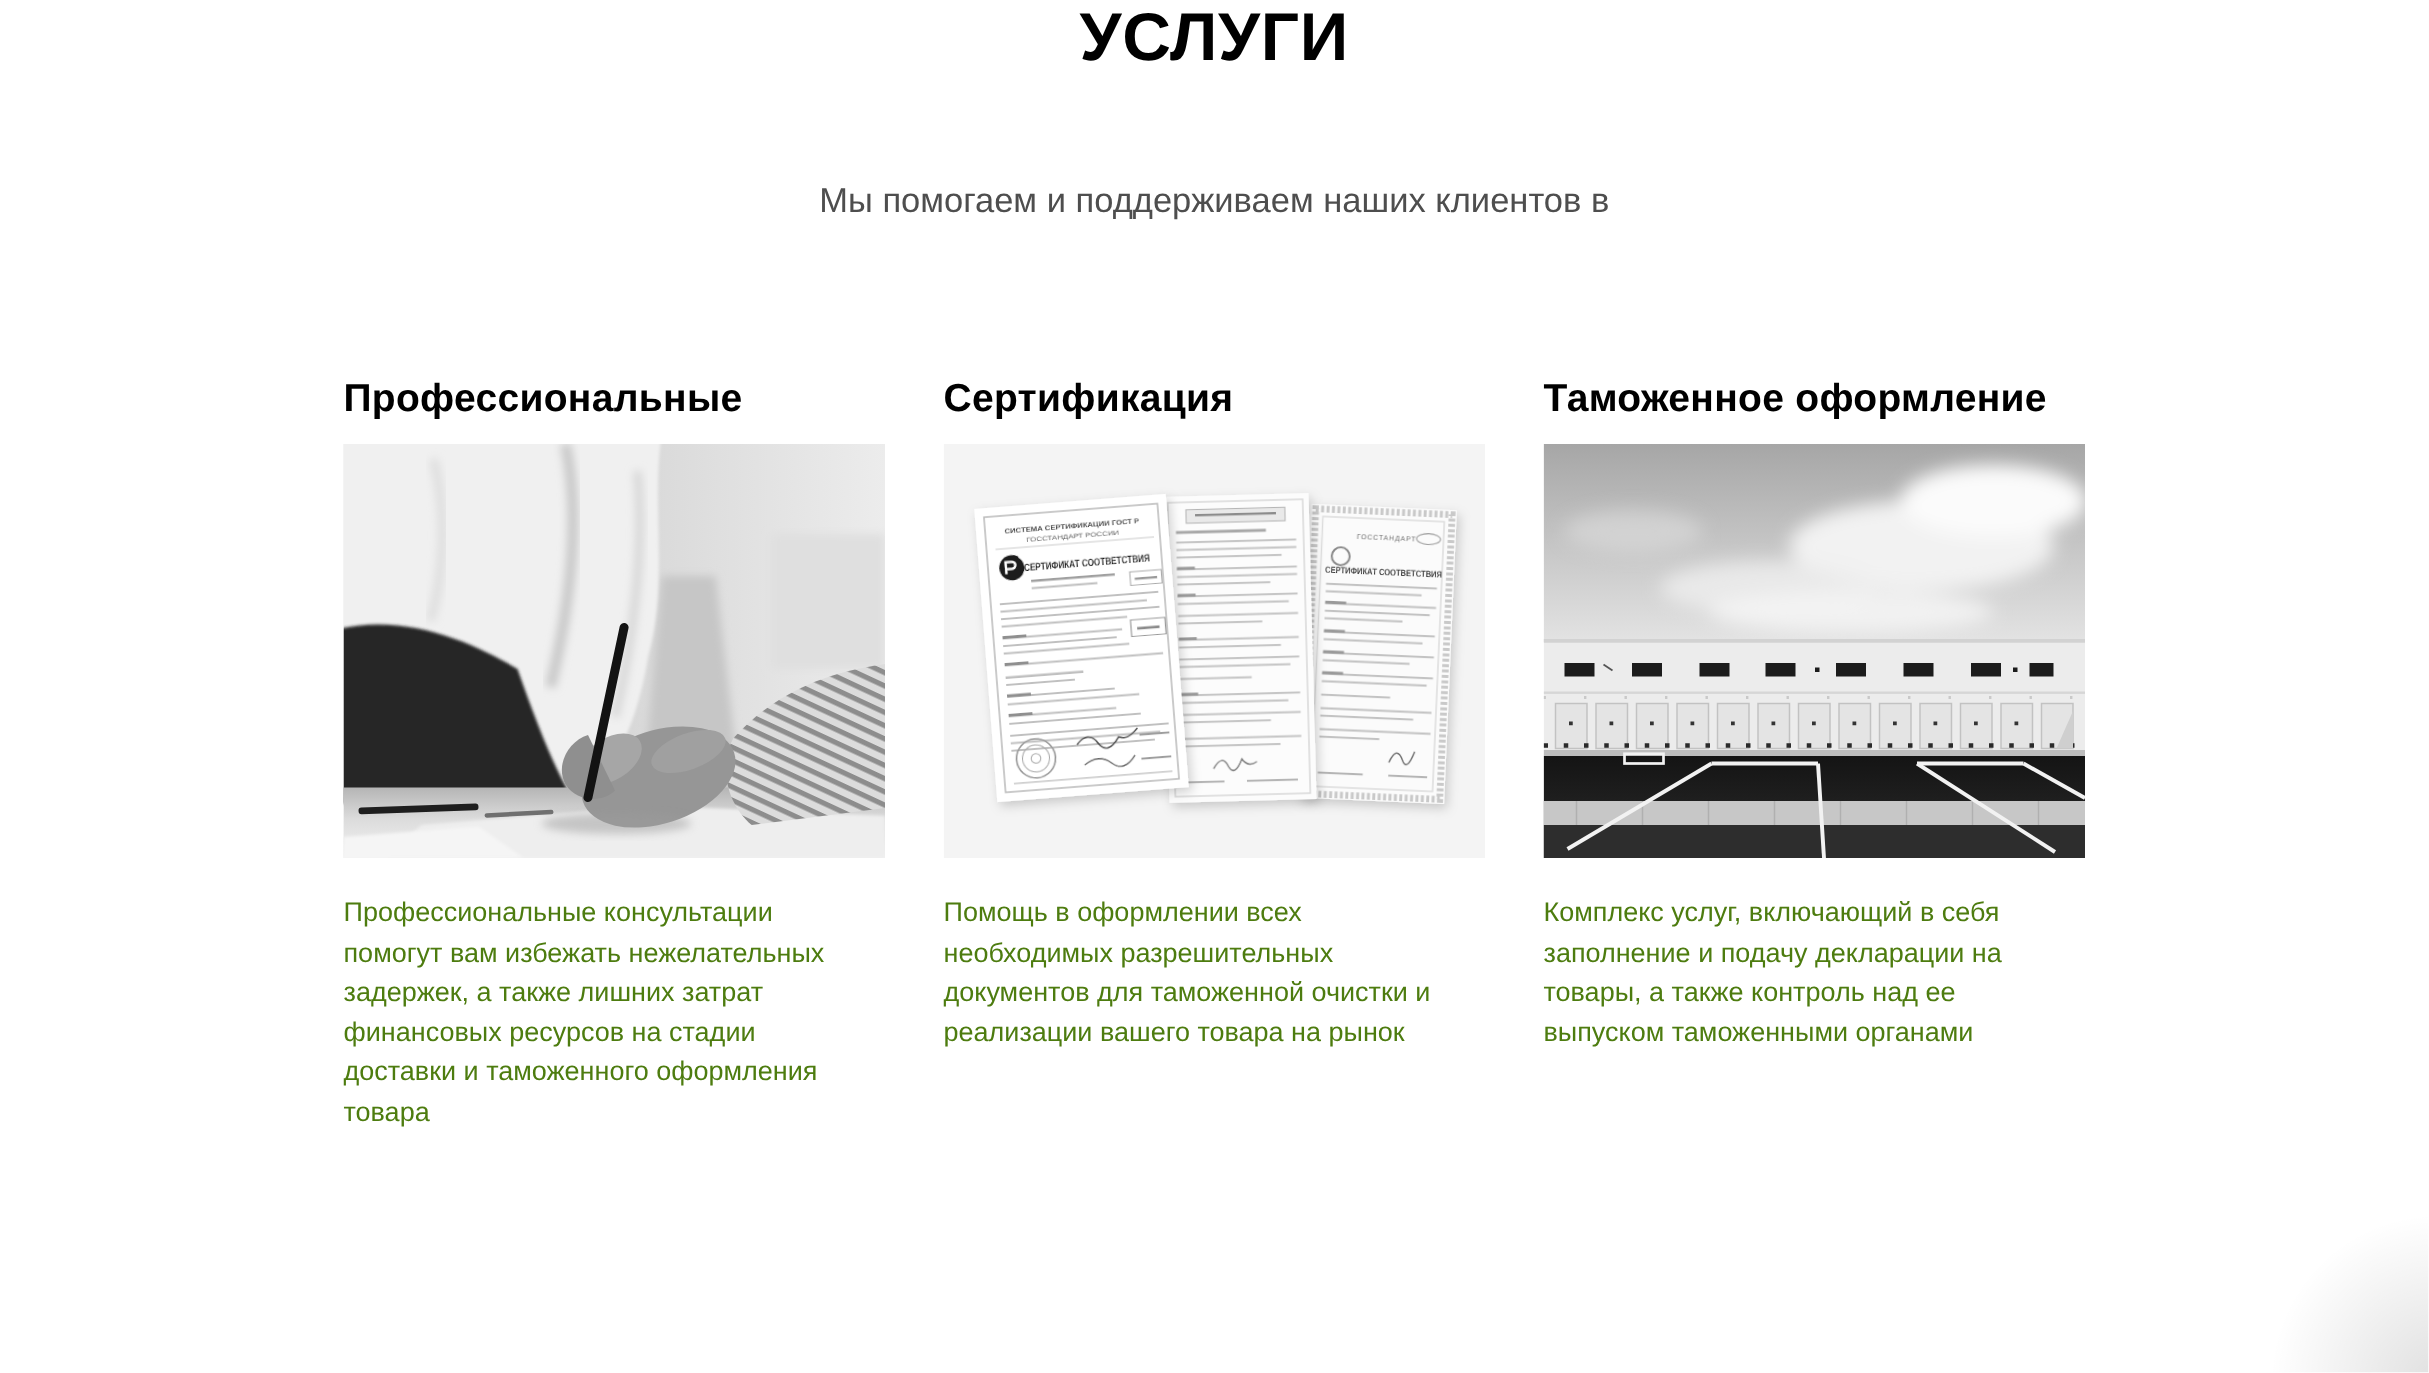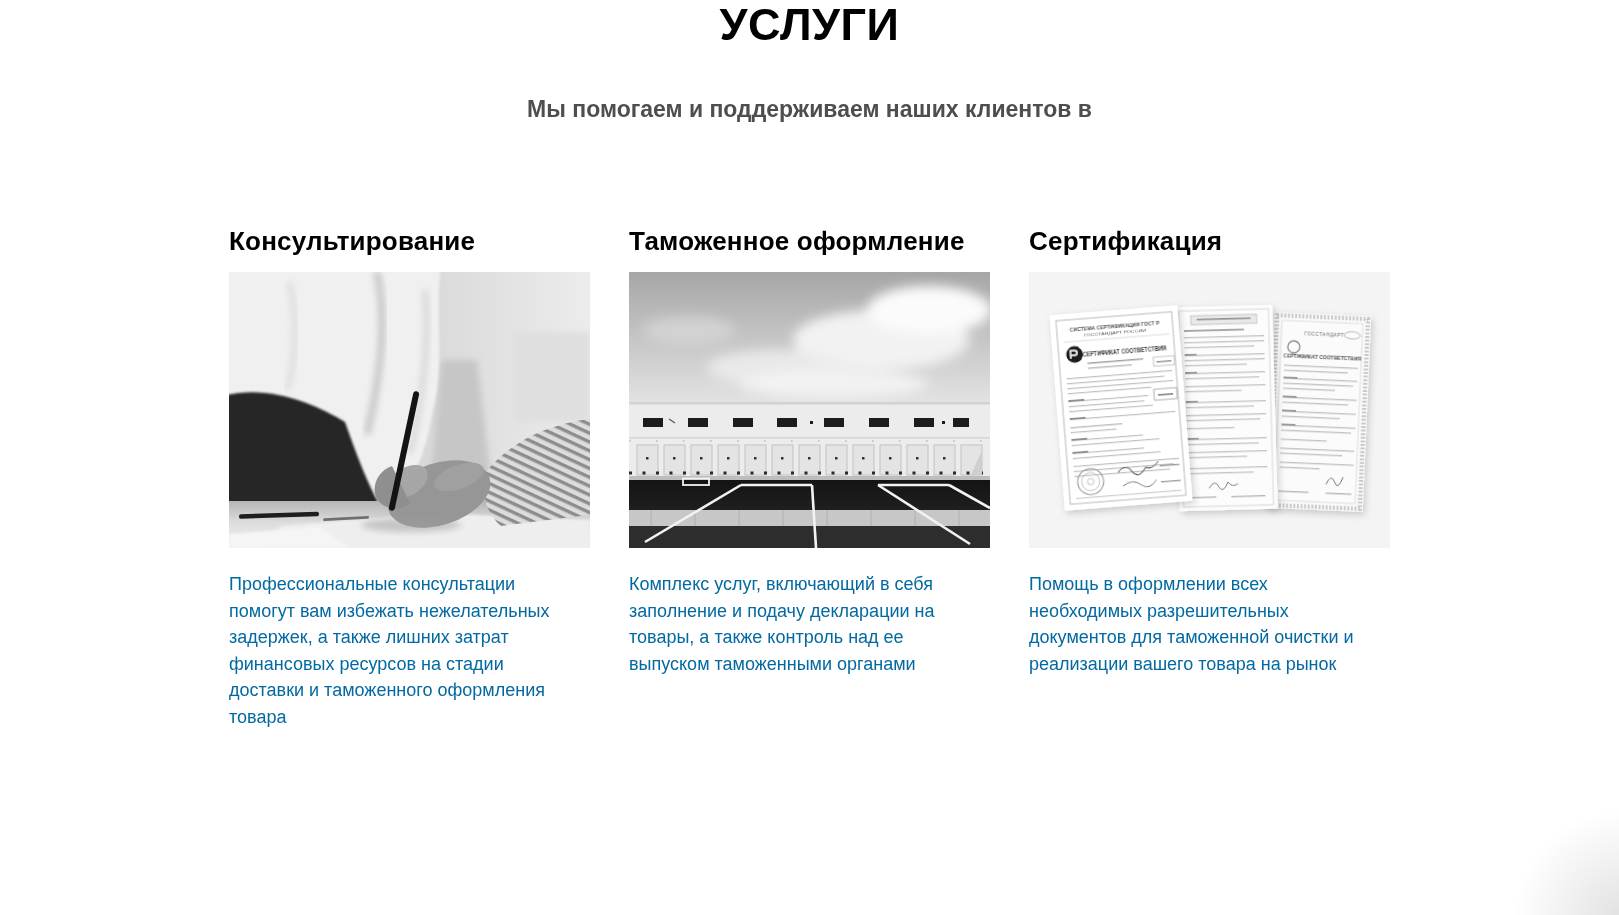--- a/index.html
+++ b/index.html
@@ -11,60 +11,60 @@
     overflow: hidden;
     position: relative;
   }
   .services { }
   .services-title {
     margin: 0; text-align: center;
     font-size: 45px; line-height: 1.1; font-weight: 700;
     color: #000; letter-spacing: 0.5px;
   }
   .services-subtitle {
-    margin: 42px 0 0; text-align: center;
-    font-size: 23px; line-height: 35px; font-weight: 700;
+    margin: 66px 0 0; text-align: center;
+    font-size: 23px; line-height: 35px; font-weight: 400;
     color: #4e4e4e;
   }
   .services-subtitle span { display: block; }
   .columns {
     width: 1161px; margin: 98px auto 0;
     display: flex; gap: 39px;
   }
   .col { width: 361px; }
   .col-title {
     margin: 0 0 15px; font-size: 26px; font-weight: 700;
     color: #000; line-height: 1.25; letter-spacing: 0.2px;
   }
   .col-photo { width: 361px; height: 276px; display: block; overflow: hidden; }
   .col-photo svg { width: 100%; height: 100%; display: block; }
   .col-desc {
     margin: 23px 0 0; max-width: 350px;
-    font-size: 18px; line-height: 26.5px; color: #0369a1;
+    font-size: 18px; line-height: 26.5px; color: #4d7c0f;
   }
   .corner-shade {
     position: absolute; right: 0; bottom: 0; width: 110px; height: 110px;
     background: radial-gradient(circle at 105% 105%, rgba(0,0,0,0.12), rgba(0,0,0,0) 68%);
     pointer-events: none;
   }
   .cert-text { font-family: "Liberation Sans", sans-serif; }
 </style>
 </head>
 <body>
 
 <section class="services">
   <h2 class="services-title">УСЛУГИ</h2>
   <p class="services-subtitle">
     <span>Мы помогаем и поддерживаем наших клиентов в</span>
   </p>
 
   <div class="columns">
 
     <div class="col">
-      <h3 class="col-title">Консультирование</h3>
+      <h3 class="col-title">Профессиональные</h3>
       <div class="col-photo">
         <svg viewBox="0 0 361 276">
           <defs>
             <linearGradient id="c1bg" x1="0" y1="0" x2="1" y2="0">
               <stop offset="0" stop-color="#b3b3b3"></stop>
               <stop offset="0.55" stop-color="#d9d9d9"></stop>
               <stop offset="1" stop-color="#ececec"></stop>
             </linearGradient>
             <linearGradient id="c1table" x1="0" y1="0" x2="0" y2="1">
               <stop offset="0" stop-color="#b5b5b5"></stop>
@@ -110,20 +110,169 @@
             <ellipse cx="178" cy="210" rx="23" ry="14" fill="#a6a6a6" transform="rotate(-32 178 210)"></ellipse>
             <path d="M163,194 C150,198 141,214 148,227 C156,239 173,239 181,231 Z" fill="#8f8f8f"></path>
             <ellipse cx="230" cy="205" rx="26" ry="12" fill="#a0a0a0" transform="rotate(-20 230 205)"></ellipse>
           </g>
 
           <rect x="172" y="118" width="6" height="122" rx="3" fill="#131313" transform="rotate(12 175 179)"></rect>
           <ellipse cx="182" cy="253" rx="50" ry="7" fill="#9c9c9c" opacity="0.5" filter="url(#soft3)"></ellipse>
         </svg>
       </div>
       <p class="col-desc">Профессиональные консультации помогут вам избежать нежелательных задержек, а также лишних затрат финансовых ресурсов на стадии доставки и таможенного оформления товара</p>
+    </div>
+
+    <div class="col">
+      <h3 class="col-title">Сертификация</h3>
+      <div class="col-photo">
+        <svg viewBox="0 0 361 276">
+          <defs>
+            <filter id="dshadow" x="-40%" y="-40%" width="180%" height="180%">
+              <feDropShadow dx="2" dy="3" stdDeviation="3.5" flood-color="#000000" flood-opacity="0.18"></feDropShadow>
+            </filter>
+          </defs>
+          <rect width="361" height="276" fill="#f4f4f4"></rect>
+
+          <g transform="rotate(2.5 290 140)" filter="url(#dshadow)">
+            <rect x="241" y="42" width="97" height="196" fill="#fbfbfb"></rect>
+            <rect x="244" y="45" width="91" height="190" fill="none" stroke="#c9c9c9" stroke-width="4.5" stroke-dasharray="2,1.6"></rect>
+            <rect x="249" y="50" width="81" height="180" fill="none" stroke="#dddddd" stroke-width="1"></rect>
+            <text class="cert-text" x="292" y="64" font-size="4.6" letter-spacing="0.6" text-anchor="middle" fill="#5a5a5a">ГОССТАНДАРТ</text>
+            <ellipse cx="320" cy="62" rx="8" ry="3.6" fill="none" stroke="#9a9a9a" stroke-width="0.7"></ellipse>
+            <circle cx="262" cy="76" r="6" fill="none" stroke="#8a8a8a" stroke-width="1.4"></circle>
+            <text class="cert-text" x="291" y="87" font-size="6" font-weight="bold" text-anchor="middle" fill="#3d3d3d" textLength="78" lengthAdjust="spacingAndGlyphs">СЕРТИФИКАТ СООТВЕТСТВИЯ</text>
+            <g fill="#c3c3c3">
+              <rect x="253" y="94" width="74" height="1.4"></rect>
+                <rect x="253" y="99" width="64" height="1.4"></rect>
+              <rect x="253" y="107" width="74" height="1.4"></rect>
+                <rect x="253" y="112" width="70" height="1.4"></rect>
+              <rect x="253" y="117" width="52" height="1.4"></rect>
+                <rect x="253" y="126" width="74" height="1.4"></rect>
+              <rect x="253" y="131" width="66" height="1.4"></rect>
+                <rect x="253" y="140" width="74" height="1.4"></rect>
+              <rect x="253" y="145" width="58" height="1.4"></rect>
+                <rect x="253" y="154" width="74" height="1.4"></rect>
+              <rect x="253" y="159" width="70" height="1.4"></rect>
+                <rect x="253" y="168" width="46" height="1.4"></rect>
+              <rect x="253" y="177" width="74" height="1.4"></rect>
+                <rect x="253" y="182" width="62" height="1.4"></rect>
+              <rect x="253" y="191" width="74" height="1.4"></rect>
+                <rect x="253" y="196" width="40" height="1.4"></rect>
+            </g>
+            <g fill="#9a9a9a">
+              <rect x="253" y="106" width="14" height="2"></rect>
+                <rect x="253" y="125" width="14" height="2"></rect>
+              <rect x="253" y="139" width="14" height="2"></rect>
+                <rect x="253" y="153" width="14" height="2"></rect>
+            </g>
+            <path d="M300,212 q5,-12 9,-2 q3,8 8,-6" stroke="#6f6f6f" stroke-width="1" fill="none"></path>
+            <rect x="253" y="220" width="30" height="1.4" fill="#b5b5b5"></rect>
+            <rect x="300" y="220" width="26" height="1.4" fill="#b5b5b5"></rect>
+          </g>
+
+          <g transform="rotate(-1.5 196 136)" filter="url(#dshadow)">
+            <rect x="148" y="34" width="98" height="204" fill="#fcfcfc"></rect>
+            <rect x="152" y="38" width="90" height="196" fill="none" stroke="#d8d8d8" stroke-width="1"></rect>
+            <rect x="164" y="43" width="66" height="9" fill="#e9e9e9" stroke="#b5b5b5" stroke-width="0.7"></rect>
+            <rect x="170" y="46" width="54" height="1.6" fill="#8c8c8c"></rect>
+            <rect x="157" y="57" width="60" height="2" fill="#a8a8a8"></rect>
+            <g fill="#c6c6c6">
+              <rect x="157" y="64" width="80" height="1.4"></rect>
+                <rect x="157" y="69" width="80" height="1.4"></rect>
+              <rect x="157" y="74" width="70" height="1.4"></rect>
+                <rect x="157" y="82" width="80" height="1.4"></rect>
+              <rect x="157" y="87" width="80" height="1.4"></rect>
+                <rect x="157" y="92" width="62" height="1.4"></rect>
+              <rect x="157" y="100" width="80" height="1.4"></rect>
+                <rect x="157" y="105" width="74" height="1.4"></rect>
+              <rect x="157" y="113" width="80" height="1.4"></rect>
+                <rect x="157" y="118" width="56" height="1.4"></rect>
+              <rect x="157" y="129" width="80" height="1.4"></rect>
+                <rect x="157" y="134" width="68" height="1.4"></rect>
+              <rect x="157" y="142" width="80" height="1.4"></rect>
+                <rect x="157" y="147" width="74" height="1.4"></rect>
+              <rect x="157" y="155" width="48" height="1.4"></rect>
+                <rect x="157" y="166" width="80" height="1.4"></rect>
+              <rect x="157" y="171" width="72" height="1.4"></rect>
+                <rect x="157" y="179" width="80" height="1.4"></rect>
+              <rect x="157" y="184" width="60" height="1.4"></rect>
+                <rect x="157" y="195" width="80" height="1.4"></rect>
+              <rect x="157" y="200" width="66" height="1.4"></rect>
+            </g>
+            <g fill="#9a9a9a">
+              <rect x="157" y="81" width="12" height="2"></rect>
+                <rect x="157" y="99" width="12" height="2"></rect>
+              <rect x="157" y="128" width="12" height="2"></rect>
+                <rect x="157" y="165" width="12" height="2"></rect>
+            </g>
+            <path d="M178,216 q6,-10 10,-1 q4,7 9,-5 q4,6 10,2" stroke="#7a7a7a" stroke-width="1" fill="none"></path>
+            <rect x="157" y="224" width="28" height="1.4" fill="#b5b5b5"></rect>
+            <rect x="200" y="224" width="34" height="1.4" fill="#b5b5b5"></rect>
+          </g>
+
+          <g transform="rotate(-4.5 92 136)" filter="url(#dshadow)">
+            <rect x="28" y="38" width="128" height="196" fill="#ffffff"></rect>
+            <rect x="34" y="44" width="116" height="184" fill="none" stroke="#b9b9b9" stroke-width="1"></rect>
+            <text class="cert-text" x="92" y="56" font-size="4.6" font-weight="bold" text-anchor="middle" fill="#444444" textLength="90" lengthAdjust="spacingAndGlyphs">СИСТЕМА СЕРТИФИКАЦИИ ГОСТ Р</text>
+            <text class="cert-text" x="92" y="62.5" font-size="4.2" text-anchor="middle" fill="#555555" textLength="62" lengthAdjust="spacingAndGlyphs">ГОССТАНДАРТ РОССИИ</text>
+            <line x1="40" y1="66" x2="146" y2="66" stroke="#cccccc" stroke-width="0.7"></line>
+            <g>
+              <circle cx="50" cy="79" r="8.5" fill="#1d1d1d"></circle>
+              <path d="M46,83 v-8 h4 a2.4,2.4 0 0 1 0,4.8 h-4" stroke="#ffffff" stroke-width="1.5" fill="none"></path>
+              <path d="M55,72 a8.5,8.5 0 0 1 2.5,12" stroke="#ffffff" stroke-width="1.2" fill="none"></path>
+            </g>
+            <text class="cert-text" x="100" y="82" font-size="7" font-weight="bold" text-anchor="middle" fill="#1c1c1c" textLength="84" lengthAdjust="spacingAndGlyphs">СЕРТИФИКАТ СООТВЕТСТВИЯ</text>
+            <rect x="62" y="88" width="56" height="1.6" fill="#a0a0a0"></rect>
+            <rect x="62" y="93" width="44" height="1.4" fill="#bdbdbd"></rect>
+            <rect x="128" y="88" width="21" height="9" fill="none" stroke="#aaaaaa" stroke-width="0.7"></rect>
+            <rect x="131" y="92" width="15" height="1.6" fill="#9a9a9a"></rect>
+            <g fill="#c0c0c0">
+              <rect x="40" y="102" width="106" height="1.3"></rect>
+                <rect x="40" y="107" width="98" height="1.3"></rect>
+              <rect x="40" y="112" width="106" height="1.3"></rect>
+                <rect x="40" y="117" width="84" height="1.3"></rect>
+              <rect x="40" y="125" width="80" height="1.3"></rect>
+                <rect x="40" y="130" width="76" height="1.3"></rect>
+              <rect x="40" y="135" width="84" height="1.3"></rect>
+                <rect x="40" y="143" width="106" height="1.3"></rect>
+              <rect x="40" y="151" width="52" height="1.6"></rect>
+                <rect x="40" y="156" width="46" height="1.3"></rect>
+              <rect x="40" y="164" width="72" height="1.3"></rect>
+                <rect x="40" y="169" width="88" height="1.3"></rect>
+              <rect x="40" y="177" width="72" height="1.3"></rect>
+                <rect x="40" y="182" width="88" height="1.3"></rect>
+              <rect x="40" y="190" width="106" height="1.3"></rect>
+                <rect x="40" y="195" width="100" height="1.3"></rect>
+              <rect x="40" y="200" width="96" height="1.3"></rect>
+            </g>
+            <g fill="#8f8f8f">
+              <rect x="40" y="124" width="16" height="2"></rect>
+                <rect x="40" y="142" width="16" height="2"></rect>
+              <rect x="40" y="163" width="16" height="2"></rect>
+                <rect x="40" y="176" width="16" height="2"></rect>
+            </g>
+            <rect x="126" y="120" width="23" height="11" fill="none" stroke="#999999" stroke-width="0.8"></rect>
+            <rect x="130" y="125" width="15" height="1.8" fill="#8a8a8a"></rect>
+            <g>
+              <circle cx="56" cy="207" r="13" fill="none" stroke="#979797" stroke-width="1.1"></circle>
+              <circle cx="56" cy="207" r="9" fill="none" stroke="#a8a8a8" stroke-width="0.7"></circle>
+              <circle cx="56" cy="207" r="3.2" fill="none" stroke="#a8a8a8" stroke-width="0.7"></circle>
+            </g>
+            <g>
+              <path d="M84,200 q8,-9 14,0 t14,-3 q6,3 13,-5" stroke="#555555" stroke-width="1.1" fill="none"></path>
+              <path d="M88,214 q10,-7 18,0 t16,-4" stroke="#666666" stroke-width="0.9" fill="none"></path>
+            </g>
+            <rect x="126" y="196" width="20" height="1.4" fill="#9e9e9e"></rect>
+            <rect x="126" y="212" width="20" height="1.4" fill="#9e9e9e"></rect>
+            <rect x="40" y="222" width="106" height="1.2" fill="#cfcfcf"></rect>
+          </g>
+        </svg>
+      </div>
+      <p class="col-desc">Помощь в оформлении всех необходимых разрешительных документов для таможенной очистки и реализации вашего товара на рынок</p>
     </div>
 
     <div class="col">
       <h3 class="col-title">Таможенное оформление</h3>
       <div class="col-photo">
         <svg viewBox="0 0 361 276">
           <defs>
             <linearGradient id="sky" x1="0" y1="0" x2="0" y2="1">
               <stop offset="0" stop-color="#a6a6a6"></stop>
               <stop offset="0.55" stop-color="#c8c8c8"></stop>
@@ -225,165 +374,16 @@
               <line x1="183" y1="213" x2="187" y2="276"></line>
               <line x1="249" y1="213" x2="341" y2="272"></line>
               <line x1="320" y1="213" x2="361" y2="236"></line>
             </g>
           </g>
         </svg>
       </div>
       <p class="col-desc">Комплекс услуг, включающий в себя заполнение и подачу декларации на товары, а также контроль над ее выпуском таможенными органами</p>
     </div>
 
-    <div class="col">
-      <h3 class="col-title">Сертификация</h3>
-      <div class="col-photo">
-        <svg viewBox="0 0 361 276">
-          <defs>
-            <filter id="dshadow" x="-40%" y="-40%" width="180%" height="180%">
-              <feDropShadow dx="2" dy="3" stdDeviation="3.5" flood-color="#000000" flood-opacity="0.18"></feDropShadow>
-            </filter>
-          </defs>
-          <rect width="361" height="276" fill="#f4f4f4"></rect>
-
-          <g transform="rotate(2.5 290 140)" filter="url(#dshadow)">
-            <rect x="241" y="42" width="97" height="196" fill="#fbfbfb"></rect>
-            <rect x="244" y="45" width="91" height="190" fill="none" stroke="#c9c9c9" stroke-width="4.5" stroke-dasharray="2,1.6"></rect>
-            <rect x="249" y="50" width="81" height="180" fill="none" stroke="#dddddd" stroke-width="1"></rect>
-            <text class="cert-text" x="292" y="64" font-size="4.6" letter-spacing="0.6" text-anchor="middle" fill="#5a5a5a">ГОССТАНДАРТ</text>
-            <ellipse cx="320" cy="62" rx="8" ry="3.6" fill="none" stroke="#9a9a9a" stroke-width="0.7"></ellipse>
-            <circle cx="262" cy="76" r="6" fill="none" stroke="#8a8a8a" stroke-width="1.4"></circle>
-            <text class="cert-text" x="291" y="87" font-size="6" font-weight="bold" text-anchor="middle" fill="#3d3d3d" textLength="78" lengthAdjust="spacingAndGlyphs">СЕРТИФИКАТ СООТВЕТСТВИЯ</text>
-            <g fill="#c3c3c3">
-              <rect x="253" y="94" width="74" height="1.4"></rect>
-                <rect x="253" y="99" width="64" height="1.4"></rect>
-              <rect x="253" y="107" width="74" height="1.4"></rect>
-                <rect x="253" y="112" width="70" height="1.4"></rect>
-              <rect x="253" y="117" width="52" height="1.4"></rect>
-                <rect x="253" y="126" width="74" height="1.4"></rect>
-              <rect x="253" y="131" width="66" height="1.4"></rect>
-                <rect x="253" y="140" width="74" height="1.4"></rect>
-              <rect x="253" y="145" width="58" height="1.4"></rect>
-                <rect x="253" y="154" width="74" height="1.4"></rect>
-              <rect x="253" y="159" width="70" height="1.4"></rect>
-                <rect x="253" y="168" width="46" height="1.4"></rect>
-              <rect x="253" y="177" width="74" height="1.4"></rect>
-                <rect x="253" y="182" width="62" height="1.4"></rect>
-              <rect x="253" y="191" width="74" height="1.4"></rect>
-                <rect x="253" y="196" width="40" height="1.4"></rect>
-            </g>
-            <g fill="#9a9a9a">
-              <rect x="253" y="106" width="14" height="2"></rect>
-                <rect x="253" y="125" width="14" height="2"></rect>
-              <rect x="253" y="139" width="14" height="2"></rect>
-                <rect x="253" y="153" width="14" height="2"></rect>
-            </g>
-            <path d="M300,212 q5,-12 9,-2 q3,8 8,-6" stroke="#6f6f6f" stroke-width="1" fill="none"></path>
-            <rect x="253" y="220" width="30" height="1.4" fill="#b5b5b5"></rect>
-            <rect x="300" y="220" width="26" height="1.4" fill="#b5b5b5"></rect>
-          </g>
-
-          <g transform="rotate(-1.5 196 136)" filter="url(#dshadow)">
-            <rect x="148" y="34" width="98" height="204" fill="#fcfcfc"></rect>
-            <rect x="152" y="38" width="90" height="196" fill="none" stroke="#d8d8d8" stroke-width="1"></rect>
-            <rect x="164" y="43" width="66" height="9" fill="#e9e9e9" stroke="#b5b5b5" stroke-width="0.7"></rect>
-            <rect x="170" y="46" width="54" height="1.6" fill="#8c8c8c"></rect>
-            <rect x="157" y="57" width="60" height="2" fill="#a8a8a8"></rect>
-            <g fill="#c6c6c6">
-              <rect x="157" y="64" width="80" height="1.4"></rect>
-                <rect x="157" y="69" width="80" height="1.4"></rect>
-              <rect x="157" y="74" width="70" height="1.4"></rect>
-                <rect x="157" y="82" width="80" height="1.4"></rect>
-              <rect x="157" y="87" width="80" height="1.4"></rect>
-                <rect x="157" y="92" width="62" height="1.4"></rect>
-              <rect x="157" y="100" width="80" height="1.4"></rect>
-                <rect x="157" y="105" width="74" height="1.4"></rect>
-              <rect x="157" y="113" width="80" height="1.4"></rect>
-                <rect x="157" y="118" width="56" height="1.4"></rect>
-              <rect x="157" y="129" width="80" height="1.4"></rect>
-                <rect x="157" y="134" width="68" height="1.4"></rect>
-              <rect x="157" y="142" width="80" height="1.4"></rect>
-                <rect x="157" y="147" width="74" height="1.4"></rect>
-              <rect x="157" y="155" width="48" height="1.4"></rect>
-                <rect x="157" y="166" width="80" height="1.4"></rect>
-              <rect x="157" y="171" width="72" height="1.4"></rect>
-                <rect x="157" y="179" width="80" height="1.4"></rect>
-              <rect x="157" y="184" width="60" height="1.4"></rect>
-                <rect x="157" y="195" width="80" height="1.4"></rect>
-              <rect x="157" y="200" width="66" height="1.4"></rect>
-            </g>
-            <g fill="#9a9a9a">
-              <rect x="157" y="81" width="12" height="2"></rect>
-                <rect x="157" y="99" width="12" height="2"></rect>
-              <rect x="157" y="128" width="12" height="2"></rect>
-                <rect x="157" y="165" width="12" height="2"></rect>
-            </g>
-            <path d="M178,216 q6,-10 10,-1 q4,7 9,-5 q4,6 10,2" stroke="#7a7a7a" stroke-width="1" fill="none"></path>
-            <rect x="157" y="224" width="28" height="1.4" fill="#b5b5b5"></rect>
-            <rect x="200" y="224" width="34" height="1.4" fill="#b5b5b5"></rect>
-          </g>
-
-          <g transform="rotate(-4.5 92 136)" filter="url(#dshadow)">
-            <rect x="28" y="38" width="128" height="196" fill="#ffffff"></rect>
-            <rect x="34" y="44" width="116" height="184" fill="none" stroke="#b9b9b9" stroke-width="1"></rect>
-            <text class="cert-text" x="92" y="56" font-size="4.6" font-weight="bold" text-anchor="middle" fill="#444444" textLength="90" lengthAdjust="spacingAndGlyphs">СИСТЕМА СЕРТИФИКАЦИИ ГОСТ Р</text>
-            <text class="cert-text" x="92" y="62.5" font-size="4.2" text-anchor="middle" fill="#555555" textLength="62" lengthAdjust="spacingAndGlyphs">ГОССТАНДАРТ РОССИИ</text>
-            <line x1="40" y1="66" x2="146" y2="66" stroke="#cccccc" stroke-width="0.7"></line>
-            <g>
-              <circle cx="50" cy="79" r="8.5" fill="#1d1d1d"></circle>
-              <path d="M46,83 v-8 h4 a2.4,2.4 0 0 1 0,4.8 h-4" stroke="#ffffff" stroke-width="1.5" fill="none"></path>
-              <path d="M55,72 a8.5,8.5 0 0 1 2.5,12" stroke="#ffffff" stroke-width="1.2" fill="none"></path>
-            </g>
-            <text class="cert-text" x="100" y="82" font-size="7" font-weight="bold" text-anchor="middle" fill="#1c1c1c" textLength="84" lengthAdjust="spacingAndGlyphs">СЕРТИФИКАТ СООТВЕТСТВИЯ</text>
-            <rect x="62" y="88" width="56" height="1.6" fill="#a0a0a0"></rect>
-            <rect x="62" y="93" width="44" height="1.4" fill="#bdbdbd"></rect>
-            <rect x="128" y="88" width="21" height="9" fill="none" stroke="#aaaaaa" stroke-width="0.7"></rect>
-            <rect x="131" y="92" width="15" height="1.6" fill="#9a9a9a"></rect>
-            <g fill="#c0c0c0">
-              <rect x="40" y="102" width="106" height="1.3"></rect>
-                <rect x="40" y="107" width="98" height="1.3"></rect>
-              <rect x="40" y="112" width="106" height="1.3"></rect>
-                <rect x="40" y="117" width="84" height="1.3"></rect>
-              <rect x="40" y="125" width="80" height="1.3"></rect>
-                <rect x="40" y="130" width="76" height="1.3"></rect>
-              <rect x="40" y="135" width="84" height="1.3"></rect>
-                <rect x="40" y="143" width="106" height="1.3"></rect>
-              <rect x="40" y="151" width="52" height="1.6"></rect>
-                <rect x="40" y="156" width="46" height="1.3"></rect>
-              <rect x="40" y="164" width="72" height="1.3"></rect>
-                <rect x="40" y="169" width="88" height="1.3"></rect>
-              <rect x="40" y="177" width="72" height="1.3"></rect>
-                <rect x="40" y="182" width="88" height="1.3"></rect>
-              <rect x="40" y="190" width="106" height="1.3"></rect>
-                <rect x="40" y="195" width="100" height="1.3"></rect>
-              <rect x="40" y="200" width="96" height="1.3"></rect>
-            </g>
-            <g fill="#8f8f8f">
-              <rect x="40" y="124" width="16" height="2"></rect>
-                <rect x="40" y="142" width="16" height="2"></rect>
-              <rect x="40" y="163" width="16" height="2"></rect>
-                <rect x="40" y="176" width="16" height="2"></rect>
-            </g>
-            <rect x="126" y="120" width="23" height="11" fill="none" stroke="#999999" stroke-width="0.8"></rect>
-            <rect x="130" y="125" width="15" height="1.8" fill="#8a8a8a"></rect>
-            <g>
-              <circle cx="56" cy="207" r="13" fill="none" stroke="#979797" stroke-width="1.1"></circle>
-              <circle cx="56" cy="207" r="9" fill="none" stroke="#a8a8a8" stroke-width="0.7"></circle>
-              <circle cx="56" cy="207" r="3.2" fill="none" stroke="#a8a8a8" stroke-width="0.7"></circle>
-            </g>
-            <g>
-              <path d="M84,200 q8,-9 14,0 t14,-3 q6,3 13,-5" stroke="#555555" stroke-width="1.1" fill="none"></path>
-              <path d="M88,214 q10,-7 18,0 t16,-4" stroke="#666666" stroke-width="0.9" fill="none"></path>
-            </g>
-            <rect x="126" y="196" width="20" height="1.4" fill="#9e9e9e"></rect>
-            <rect x="126" y="212" width="20" height="1.4" fill="#9e9e9e"></rect>
-            <rect x="40" y="222" width="106" height="1.2" fill="#cfcfcf"></rect>
-          </g>
-        </svg>
-      </div>
-      <p class="col-desc">Помощь в оформлении всех необходимых разрешительных документов для таможенной очистки и реализации вашего товара на рынок</p>
-    </div>
-
   </div>
 </section>
 
 <div class="corner-shade"></div>
 
 </body></html>

